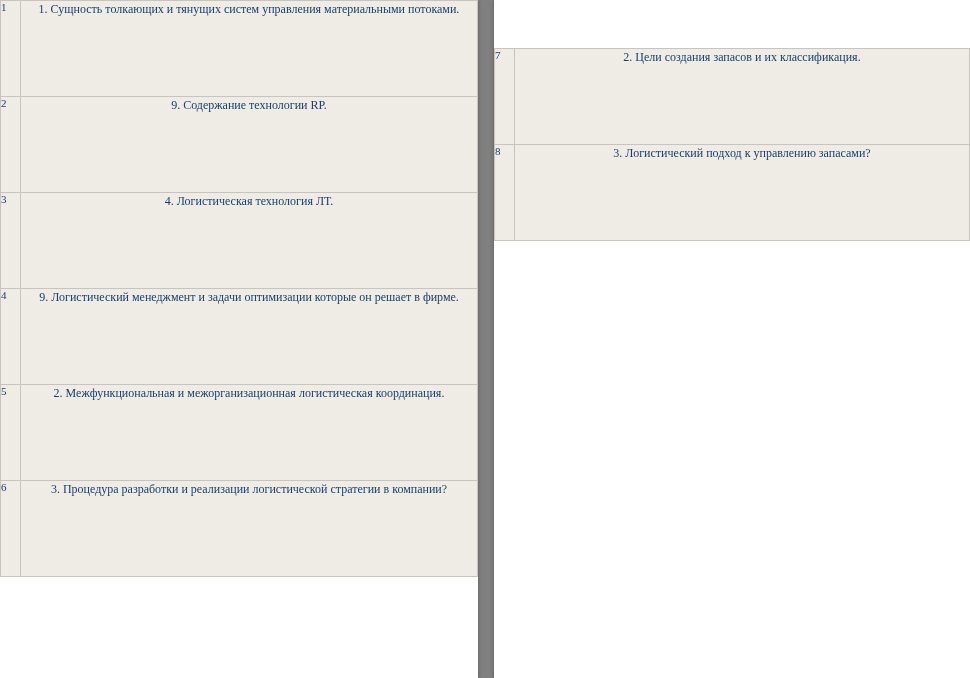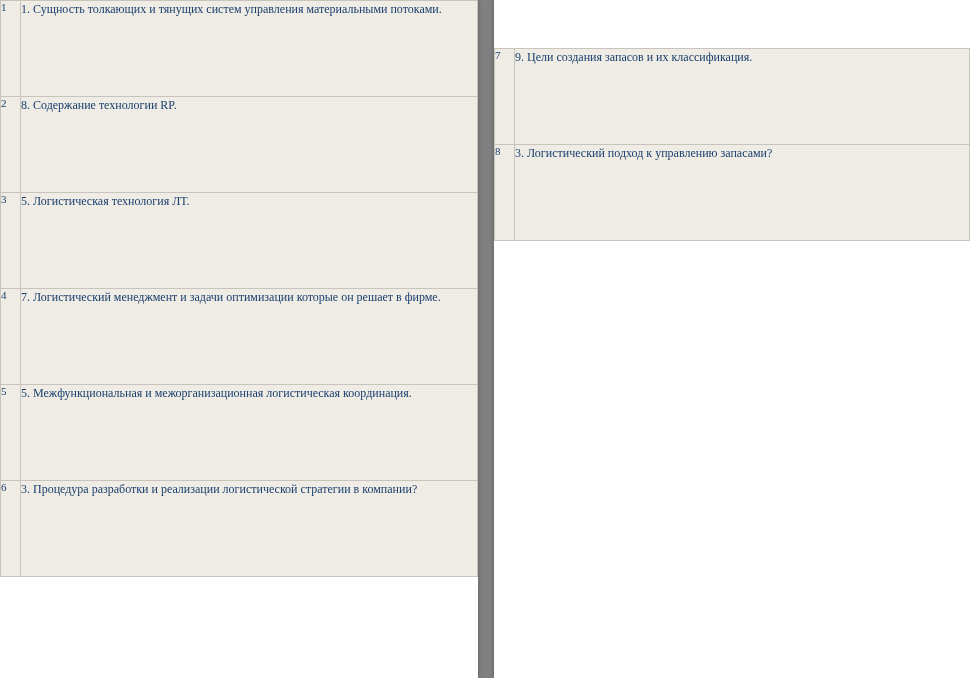--- a/index.html
+++ b/index.html
@@ -49,20 +49,21 @@
     text-align: left;
     color: #1a3e6e;
     font-size: 11px;
     padding: 4px 2px 0 4px;
   }
   .txtcell {
     color: #1a3e6e;
     font-size: 12px;
     padding: 6px 6px 0 10px;
     line-height: 1.35;
+    text-align: center;
   }
   .page-left .tbl {
     margin-top: 0;
   }
   .page-right .tbl {
     margin-top: 48px;
   }
   .page-right .tbl td {
     height: 95px;
   }
@@ -78,52 +79,52 @@
           <col style="width:20px">
           <col>
         </colgroup>
       <tbody>
         <tr>
           <td class="numcell">1</td>
           <td class="txtcell">1. Сущность толкающих и тянущих систем управления материальными потоками.</td>
         </tr>
         <tr>
           <td class="numcell">2</td>
-          <td class="txtcell">8. Содержание технологии RP.</td>
+          <td class="txtcell">9. Содержание технологии RP.</td>
         </tr>
         <tr>
           <td class="numcell">3</td>
-          <td class="txtcell">5. Логистическая технология ЛТ.</td>
+          <td class="txtcell">4. Логистическая технология ЛТ.</td>
         </tr>
         <tr>
           <td class="numcell">4</td>
-          <td class="txtcell">7. Логистический менеджмент и задачи оптимизации которые он решает в фирме.</td>
+          <td class="txtcell">9. Логистический менеджмент и задачи оптимизации которые он решает в фирме.</td>
         </tr>
         <tr>
           <td class="numcell">5</td>
-          <td class="txtcell">5. Межфункциональная и межорганизационная логистическая координация.</td>
+          <td class="txtcell">2. Межфункциональная и межорганизационная логистическая координация.</td>
         </tr>
         <tr>
           <td class="numcell">6</td>
           <td class="txtcell">3. Процедура разработки и реализации логистической стратегии в компании?</td>
         </tr>
       </tbody>
     </table>
   </div>
 
   <div class="page page-right">
     <table class="tbl">
       <colgroup>
           <col style="width:20px">
           <col>
         </colgroup>
       <tbody>
         <tr>
           <td class="numcell">7</td>
-          <td class="txtcell">9. Цели создания запасов и их классификация.</td>
+          <td class="txtcell">2. Цели создания запасов и их классификация.</td>
         </tr>
         <tr>
           <td class="numcell">8</td>
           <td class="txtcell">3. Логистический подход к управлению запасами?</td>
         </tr>
       </tbody>
     </table>
   </div>
 
 </div>

